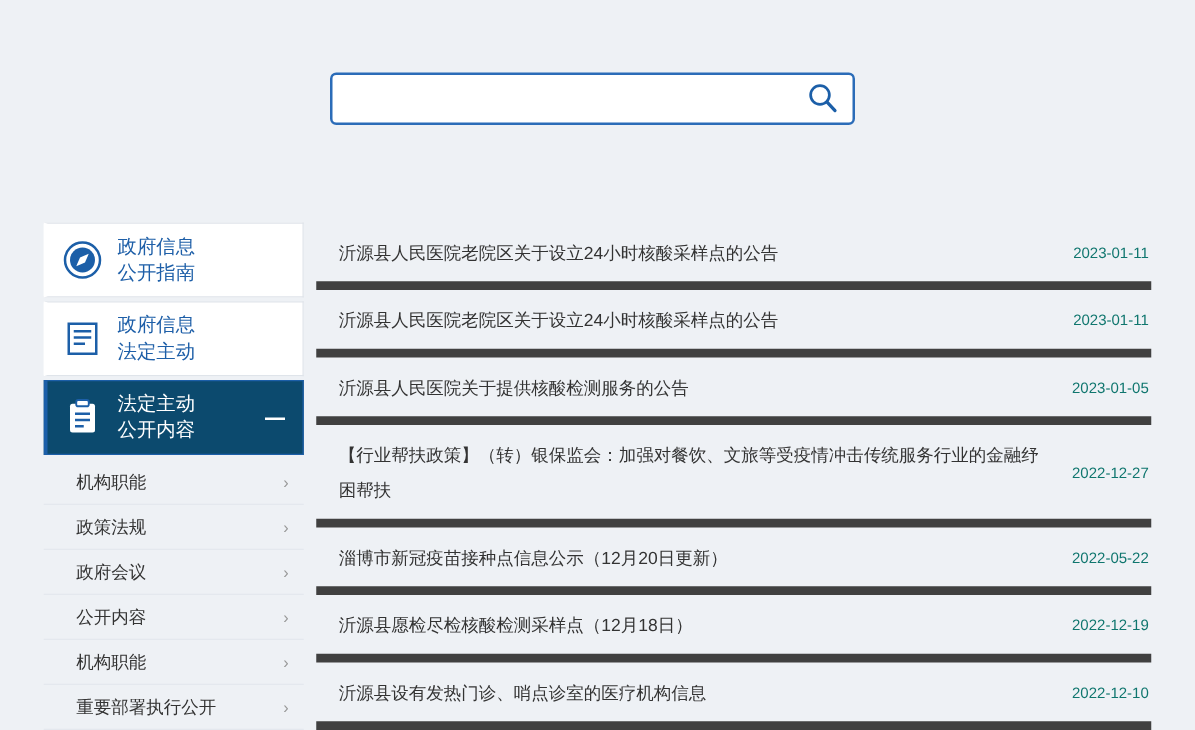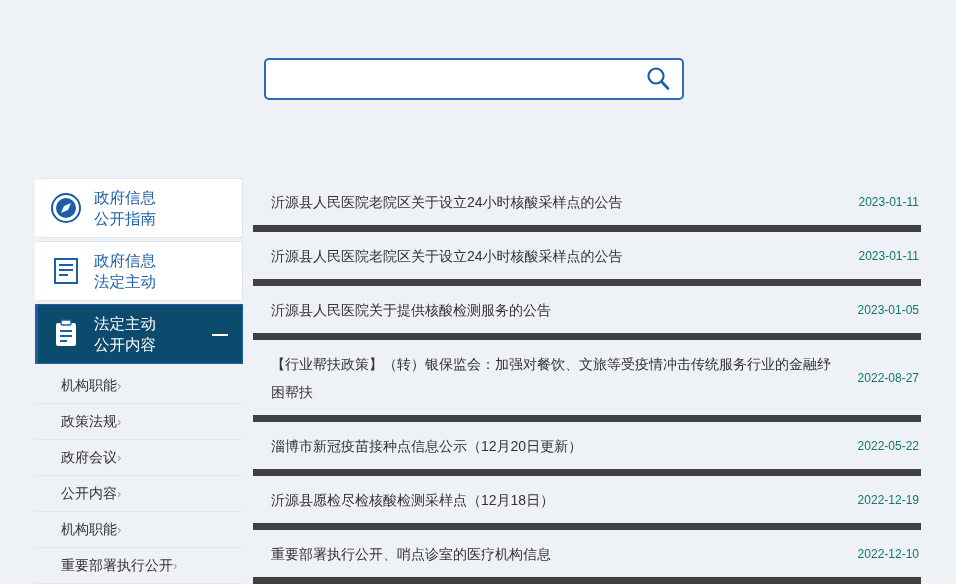--- a/index.html
+++ b/index.html
@@ -114,20 +114,21 @@
   }
   .side-item {
     height: 36px;
     display: flex;
     align-items: center;
     border-bottom: 1px solid #e4e8ee;
     padding: 0 12px 0 26px;
     box-sizing: border-box;
     color: #333333;
     font-size: 14px;
+    justify-content: space-between;
   }
   .side-item .chev {
     color: #999;
     font-size: 13px;
   }
 
   
   .content {
     position: absolute;
     left: 253px;
@@ -262,30 +263,30 @@
     <div class="news-row">
       <div class="news-title">沂源县人民医院老院区关于设立24小时核酸采样点的公告</div>
       <div class="news-date">2023-01-11</div>
     </div>
     <div class="news-row">
       <div class="news-title">沂源县人民医院关于提供核酸检测服务的公告</div>
       <div class="news-date">2023-01-05</div>
     </div>
     <div class="news-row two-line">
       <div class="news-title">【行业帮扶政策】（转）银保监会：加强对餐饮、文旅等受疫情冲击传统服务行业的金融纾困帮扶</div>
-      <div class="news-date">2022-08-27</div>
+      <div class="news-date">2022-12-27</div>
     </div>
     <div class="news-row">
       <div class="news-title">淄博市新冠疫苗接种点信息公示（12月20日更新）</div>
       <div class="news-date">2022-05-22</div>
     </div>
     <div class="news-row">
       <div class="news-title">沂源县愿检尽检核酸检测采样点（12月18日）</div>
       <div class="news-date">2022-12-19</div>
     </div>
     <div class="news-row">
-      <div class="news-title">重要部署执行公开、哨点诊室的医疗机构信息</div>
+      <div class="news-title">沂源县设有发热门诊、哨点诊室的医疗机构信息</div>
       <div class="news-date">2022-12-10</div>
     </div>
 
   </div>
 
 </div>
 
 </body></html>

